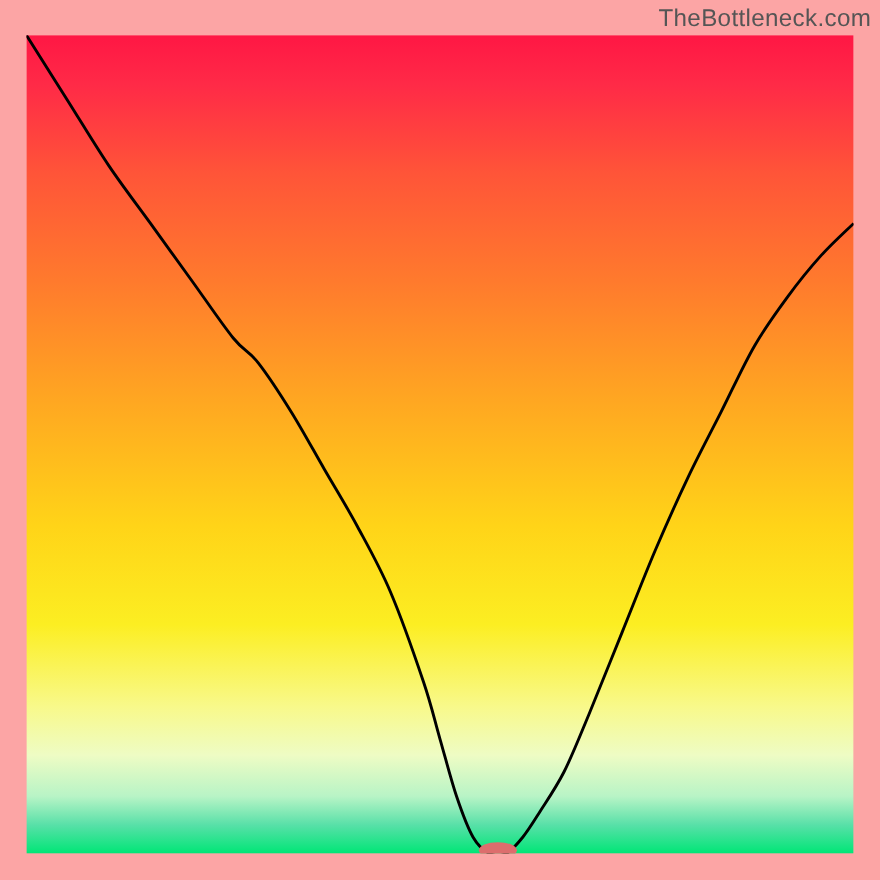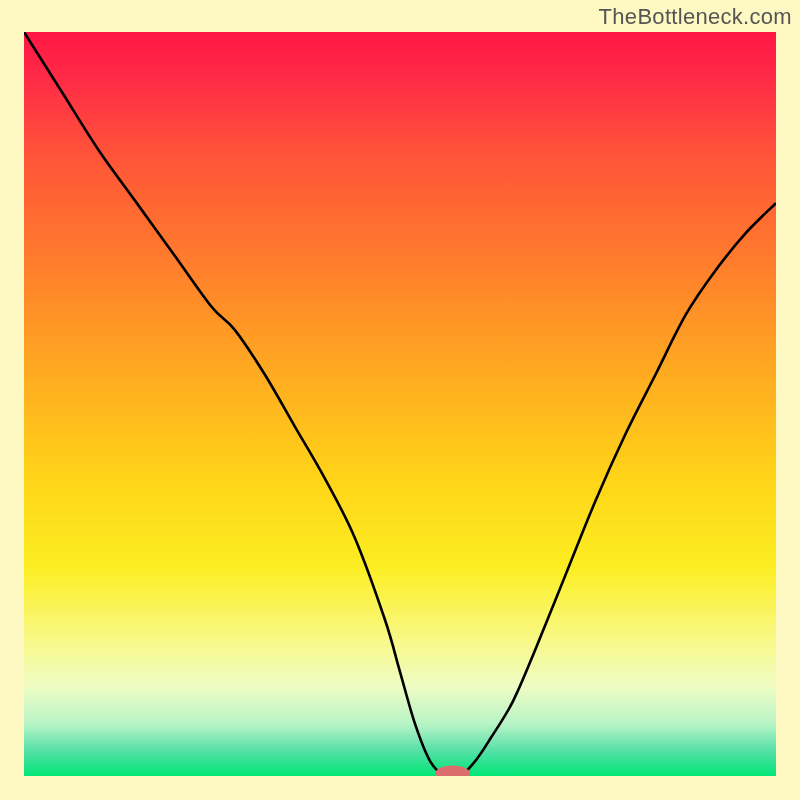--- a/index.html
+++ b/index.html
@@ -8,21 +8,21 @@
     width: 800px;
     height: 800px;
     background: #000;
     font-family: Arial, Helvetica, sans-serif;
     overflow: hidden;
   }
   .frame {
     position: relative;
     width: 800px;
     height: 800px;
-    background: #fef9c3;
+    background: #fca5a5;
   }
   .watermark {
     position: absolute;
     top: 4px;
     right: 8px;
     color: #555;
     font-size: 22px;
     font-weight: 500;
     letter-spacing: 0.3px;
     user-select: none;

